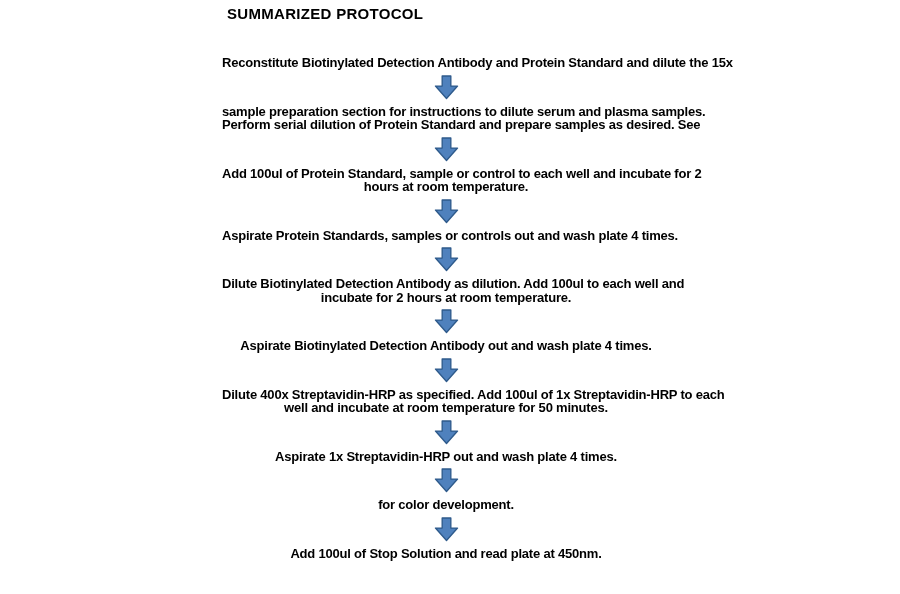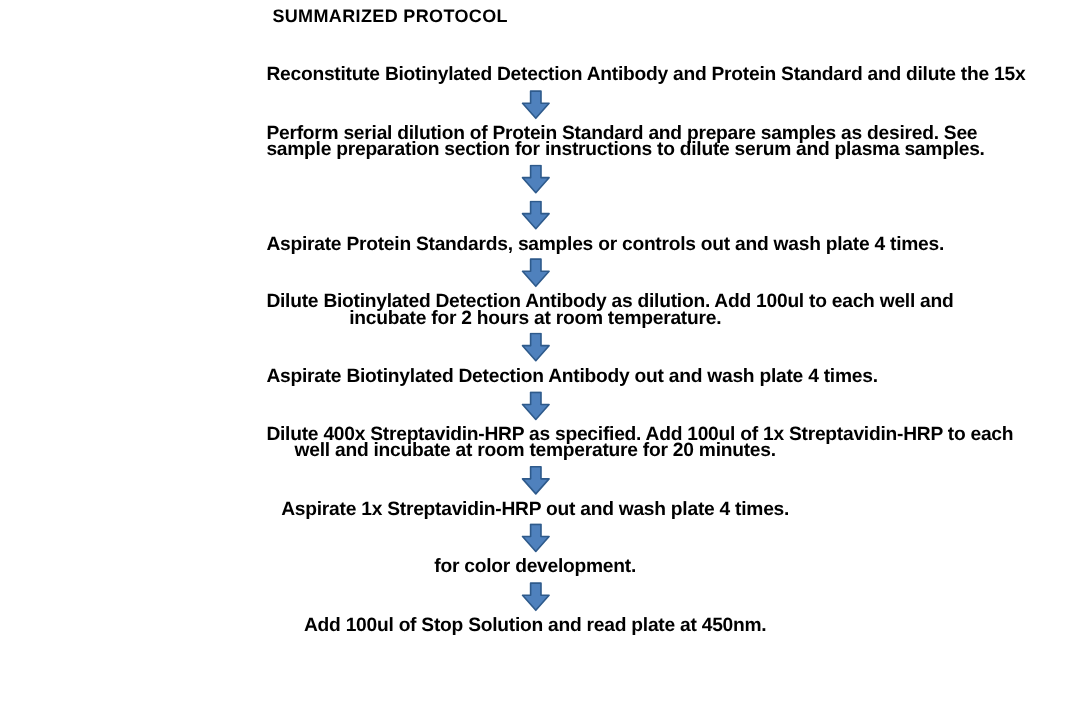--- a/index.html
+++ b/index.html
@@ -38,21 +38,21 @@
     flex-direction: column;
     align-items: center;
     gap: 5px;
   }
   .step {
     width: 100%;
     text-align: center;
   }
   .step-line {
     display: block;
-    font-size: 16px;
+    font-size: 13px;
     font-weight: bold;
     color: #000000;
     letter-spacing: -0.2px;
     line-height: 13.5px;
     white-space: nowrap;
   }
   .arrow {
     width: 25px;
     height: 25px;
     flex: 0 0 auto;
@@ -71,28 +71,32 @@
     <div class="flow" id="flow">
         <div class="step">
           <span class="step-line">Reconstitute Biotinylated Detection Antibody and Protein Standard and dilute the 15x</span>
         </div>
         <div class="arrow">
     <svg width="25" height="25" viewBox="0 0 26 26" aria-hidden="true">
       <polygon points="8.5,1 17.5,1 17.5,11.5 24.5,11.5 13,24.5 1.5,11.5 8.5,11.5" stroke-width="1.4" stroke-linejoin="round" fill="#4f81bd" stroke="#2e5a8b"></polygon>
     </svg>
   </div>
         <div class="step">
+          <span class="step-line">sample preparation section for instructions to dilute serum and plasma samples.</span>
           <span class="step-line">Perform serial dilution of Protein Standard and prepare samples as desired. See</span>
-          <span class="step-line">sample preparation section for instructions to dilute serum and plasma samples.</span>
         </div>
         <div class="arrow">
     <svg width="25" height="25" viewBox="0 0 26 26" aria-hidden="true">
       <polygon points="8.5,1 17.5,1 17.5,11.5 24.5,11.5 13,24.5 1.5,11.5 8.5,11.5" stroke-width="1.4" stroke-linejoin="round" fill="#4f81bd" stroke="#2e5a8b"></polygon>
     </svg>
   </div>
+        <div class="step">
+          <span class="step-line">Add 100ul of Protein Standard, sample or control to each well and incubate for 2</span>
+          <span class="step-line">hours at room temperature.</span>
+        </div>
         <div class="arrow">
     <svg width="25" height="25" viewBox="0 0 26 26" aria-hidden="true">
       <polygon points="8.5,1 17.5,1 17.5,11.5 24.5,11.5 13,24.5 1.5,11.5 8.5,11.5" stroke-width="1.4" stroke-linejoin="round" fill="#4f81bd" stroke="#2e5a8b"></polygon>
     </svg>
   </div>
         <div class="step">
           <span class="step-line">Aspirate Protein Standards, samples or controls out and wash plate 4 times.</span>
         </div>
         <div class="arrow">
     <svg width="25" height="25" viewBox="0 0 26 26" aria-hidden="true">
@@ -111,21 +115,21 @@
         <div class="step">
           <span class="step-line">Aspirate Biotinylated Detection Antibody out and wash plate 4 times.</span>
         </div>
         <div class="arrow">
     <svg width="25" height="25" viewBox="0 0 26 26" aria-hidden="true">
       <polygon points="8.5,1 17.5,1 17.5,11.5 24.5,11.5 13,24.5 1.5,11.5 8.5,11.5" stroke-width="1.4" stroke-linejoin="round" fill="#4f81bd" stroke="#2e5a8b"></polygon>
     </svg>
   </div>
         <div class="step">
           <span class="step-line">Dilute 400x Streptavidin-HRP as specified. Add 100ul of 1x Streptavidin-HRP to each</span>
-          <span class="step-line">well and incubate at room temperature for 20 minutes.</span>
+          <span class="step-line">well and incubate at room temperature for 50 minutes.</span>
         </div>
         <div class="arrow">
     <svg width="25" height="25" viewBox="0 0 26 26" aria-hidden="true">
       <polygon points="8.5,1 17.5,1 17.5,11.5 24.5,11.5 13,24.5 1.5,11.5 8.5,11.5" stroke-width="1.4" stroke-linejoin="round" fill="#4f81bd" stroke="#2e5a8b"></polygon>
     </svg>
   </div>
         <div class="step">
           <span class="step-line">Aspirate 1x Streptavidin-HRP out and wash plate 4 times.</span>
         </div>
         <div class="arrow">

